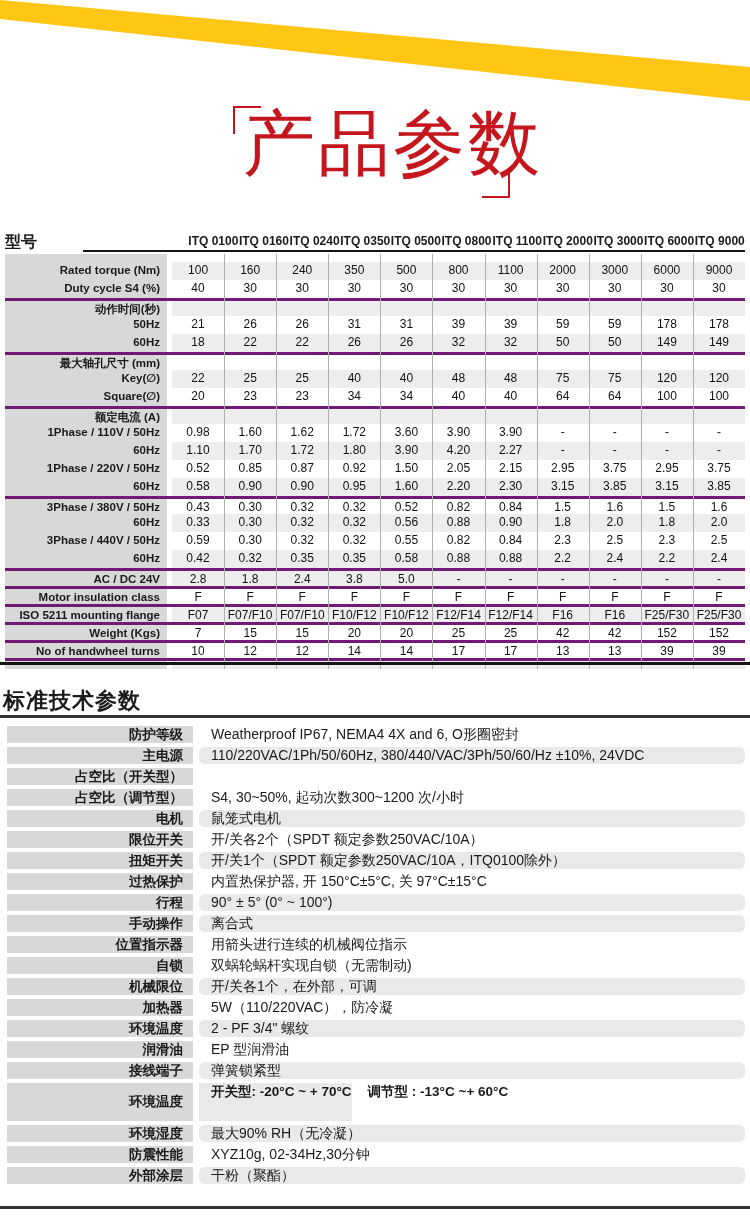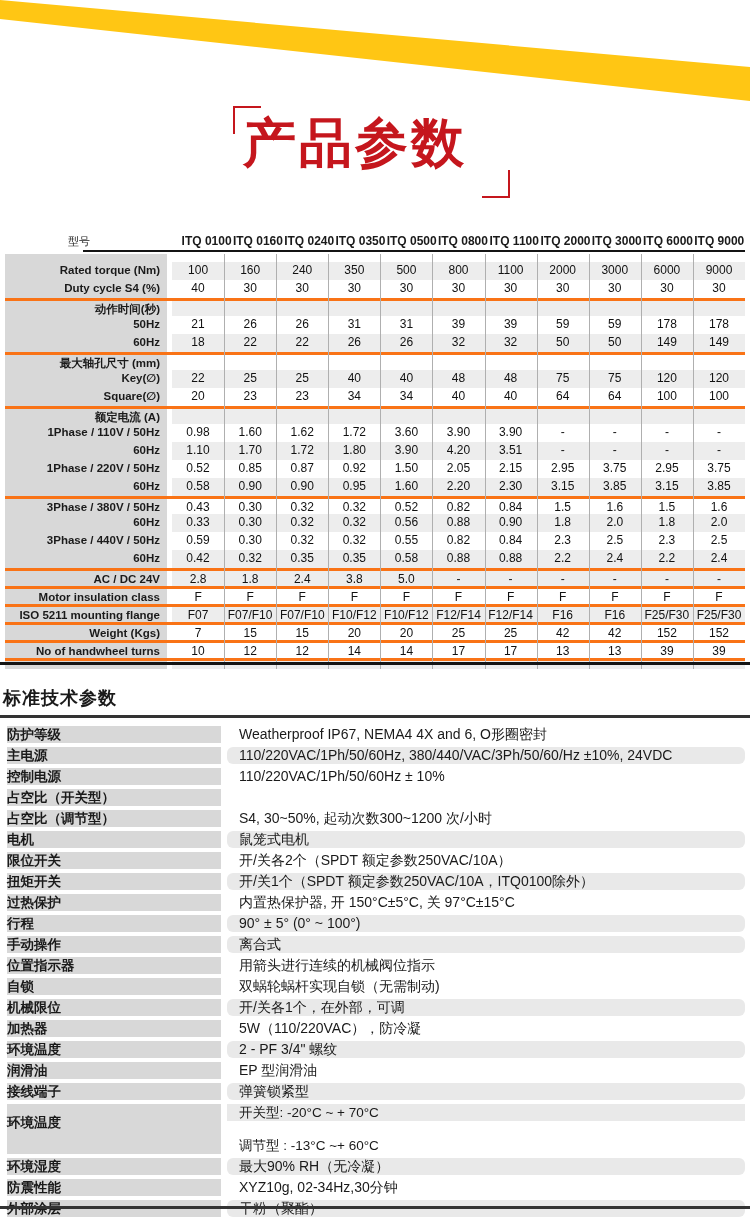--- a/index.html
+++ b/index.html
@@ -11,54 +11,54 @@
   .page{position:relative;width:750px;height:1232px;background:#fff;overflow:hidden;
         font-family:"Liberation Sans","DejaVu Sans",sans-serif;color:var(--text);}
   
   .ribbon{position:absolute;left:0;top:0;width:750px;height:102px;}
   
   .title-block{position:absolute;left:0;top:0;width:750px;height:230px;}
   .bracket-tl{position:absolute;left:233px;top:106px;width:26px;height:26px;
               border-left:2px solid var(--accent-red);border-top:2px solid var(--accent-red);}
   .bracket-br{position:absolute;left:482px;top:170px;width:26px;height:26px;
               border-right:2px solid var(--accent-red);border-bottom:2px solid var(--accent-red);}
-  .page-title{position:absolute;left:243px;top:110px;font-size:53px;line-height:66px;
-              color:var(--accent-red);letter-spacing:3px;font-weight:700;white-space:nowrap;}
+  .page-title{position:absolute;left:243px;top:110px;font-size:72px;line-height:66px;
+              color:var(--accent-red);letter-spacing:3px;font-weight:400;white-space:nowrap;}
   
   .model-row{position:absolute;left:5px;top:233px;width:740px;height:17px;display:flex;}
-  .model-label{width:162px;text-align:center;padding-right:14px;font-weight:normal;font-size:11px;
+  .model-label{width:162px;text-align:left;padding-right:14px;font-weight:bold;font-size:16px;
                line-height:17px;box-sizing:border-box;}
-  .model-cols{flex:1;display:flex;margin-left:14px;}
+  .model-cols{flex:1;display:flex;margin-left:21px;}
   .mcol{flex:1;text-align:center;font-weight:bold;font-size:12px;line-height:17px;white-space:nowrap;}
   .topline{position:absolute;left:83px;top:250px;width:662px;height:2px;background:var(--line-black);}
   
   .table-wrap{position:absolute;left:5px;top:254px;width:740px;}
   .trow{display:flex;height:18px;box-sizing:border-box;}
-  .trow.gstart{border-top:3px solid #f97316;}
+  .trow.gstart{border-top:3px solid #701a75;}
   .trow.sp-top{height:8px;}
   .trow.sp-bottom{height:11px;}
   .tlabel{width:162px;background:var(--label-grey);text-align:right;padding-right:7px;
           font-weight:bold;font-size:11.5px;line-height:17px;box-sizing:border-box;white-space:nowrap;}
   .tgut{width:5px;background:#fff;}
   .tcell{flex:1;text-align:center;font-size:12px;line-height:17px;color:#111;}
   .trow.shaded .tcell{background:var(--band-grey);}
   .trow.sp-bottom .tcell{background:var(--band-grey);}
   .vlines{position:absolute;top:0;left:0;width:100%;height:100%;pointer-events:none;}
   .vline{position:absolute;top:0;bottom:0;width:1px;background:var(--vline);}
   .bottomline{position:absolute;left:0px;top:662px;width:750px;height:3px;background:var(--line-black);}
   
-  .section-title{position:absolute;left:3px;top:686px;font-size:18px;font-weight:bold;letter-spacing:1px;}
+  .section-title{position:absolute;left:3px;top:686px;font-size:22px;font-weight:bold;letter-spacing:1px;}
   .section-rule{position:absolute;left:0;top:715px;width:750px;height:3px;background:var(--rule-dark);}
   .specs{position:absolute;left:7px;top:726px;width:738px;}
   .srow{display:flex;margin-bottom:4px;align-items:stretch;}
-  .slabel{width:214px;background:var(--label-grey);text-align:left;padding-right:10px;
+  .slabel{width:186px;background:var(--label-grey);text-align:right;padding-right:10px;
           font-weight:bold;font-size:13.5px;line-height:17px;box-sizing:border-box;white-space:nowrap;}
   .sval{flex:1;margin-left:6px;padding-left:12px;font-size:14px;line-height:17px;box-sizing:border-box;}
   .sval.shaded{background:var(--value-band);border-radius:6px;}
-  .sval2{flex:1;margin-left:6px;display:flex;flex-direction:column;gap:16px;}
+  .sval2{flex:1;margin-left:6px;display:flex;flex-direction:row;gap:4px;font-weight:bold;}
   .sline{padding-left:12px;font-size:13.5px;line-height:17px;}
   .sline.shaded{background:var(--value-band);}
   .final-rule{position:absolute;left:0;top:1206px;width:750px;height:3px;background:var(--rule-dark);}
 </style>
 </head>
 <body>
 
 <div class="page">
 
   <svg class="ribbon" viewBox="0 0 750 102" xmlns="http://www.w3.org/2000/svg">
@@ -269,21 +269,21 @@
       </div>
       <div class="trow shaded">
         <div class="tlabel">60Hz</div>
         <div class="tgut"></div>
         <div class="tcell">1.10</div>
         <div class="tcell">1.70</div>
         <div class="tcell">1.72</div>
         <div class="tcell">1.80</div>
         <div class="tcell">3.90</div>
         <div class="tcell">4.20</div>
-        <div class="tcell">3.51</div>
+        <div class="tcell">2.27</div>
         <div class="tcell">-</div>
         <div class="tcell">-</div>
         <div class="tcell">-</div>
         <div class="tcell">-</div>
       </div>
       <div class="trow">
         <div class="tlabel">1Phase / 220V / 50Hz</div>
         <div class="tgut"></div>
         <div class="tcell">0.52</div>
         <div class="tcell">0.85</div>
@@ -471,24 +471,20 @@
   <div class="specs">
       <div class="srow">
         <div class="slabel">防护等级</div>
         <div class="sval">Weatherproof IP67, NEMA4 4X and 6, O形圈密封</div>
       </div>
       <div class="srow">
         <div class="slabel">主电源</div>
         <div class="sval shaded">110/220VAC/1Ph/50/60Hz, 380/440/VAC/3Ph/50/60/Hz ±10%, 24VDC</div>
       </div>
       <div class="srow">
-        <div class="slabel">控制电源</div>
-        <div class="sval">110/220VAC/1Ph/50/60Hz ± 10%</div>
-      </div>
-      <div class="srow">
         <div class="slabel">占空比（开关型）</div>
       </div>
       <div class="srow">
         <div class="slabel">占空比（调节型）</div>
         <div class="sval">S4, 30~50%, 起动次数300~1200 次/小时</div>
       </div>
       <div class="srow">
         <div class="slabel">电机</div>
         <div class="sval shaded">鼠笼式电机</div>
       </div>

